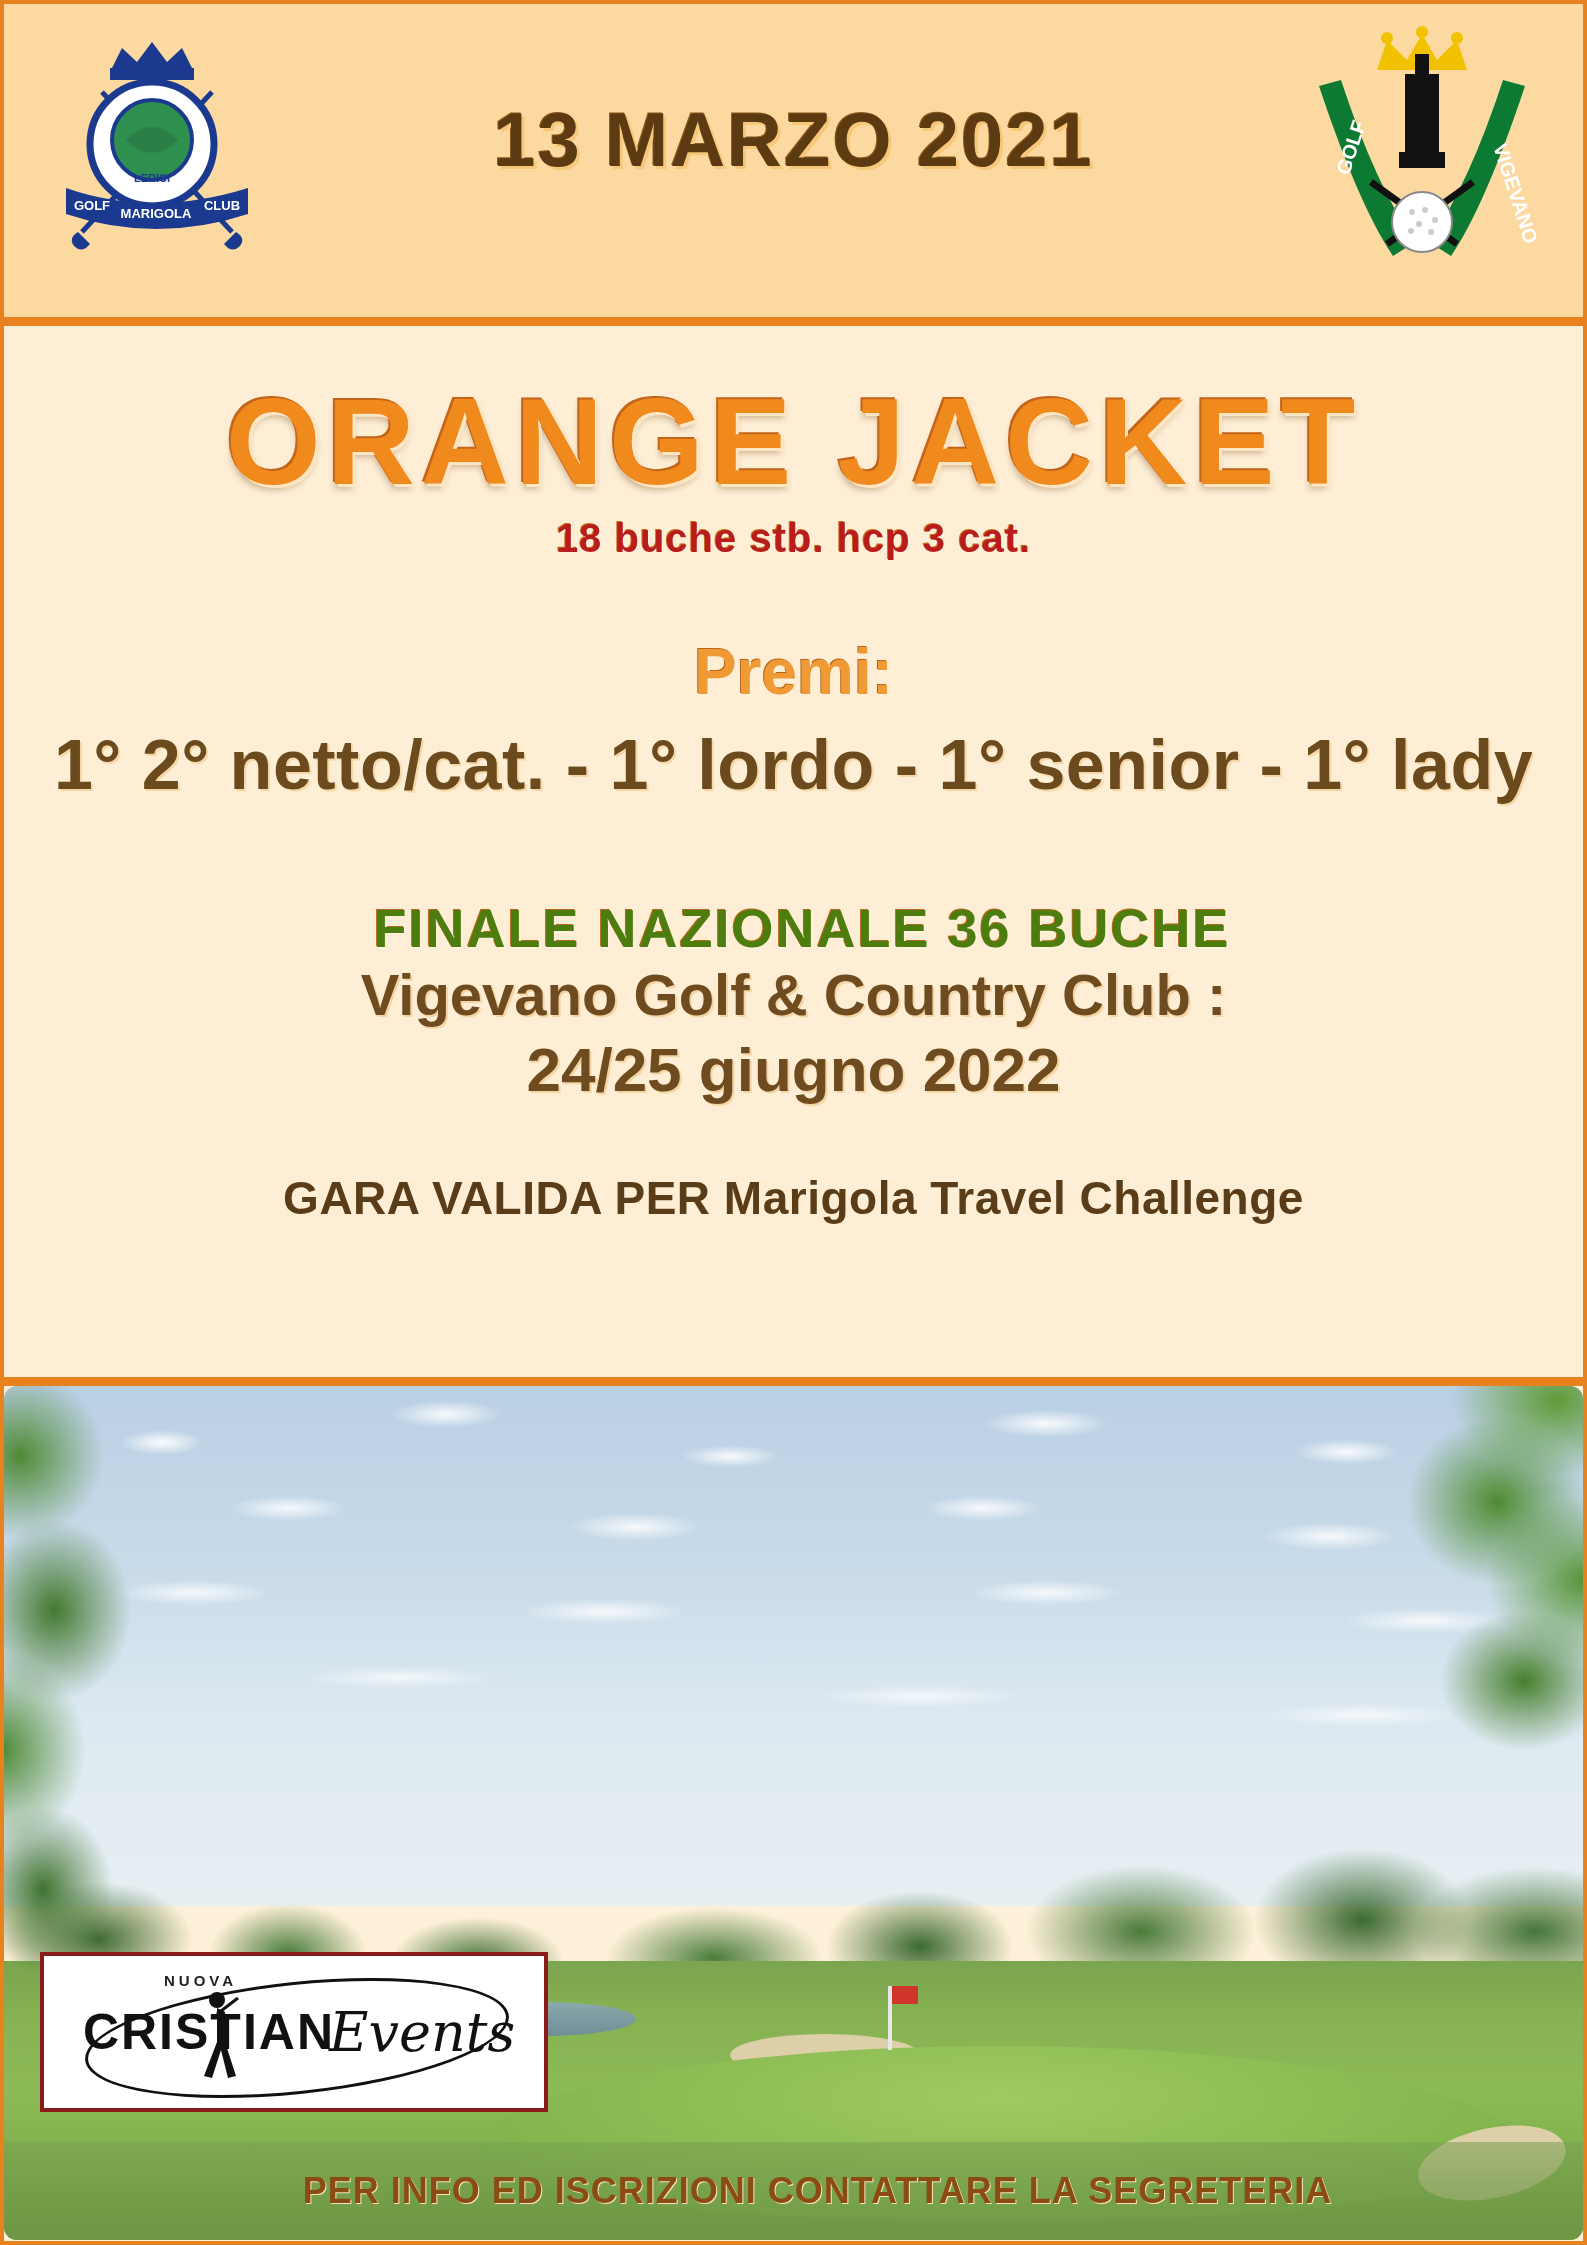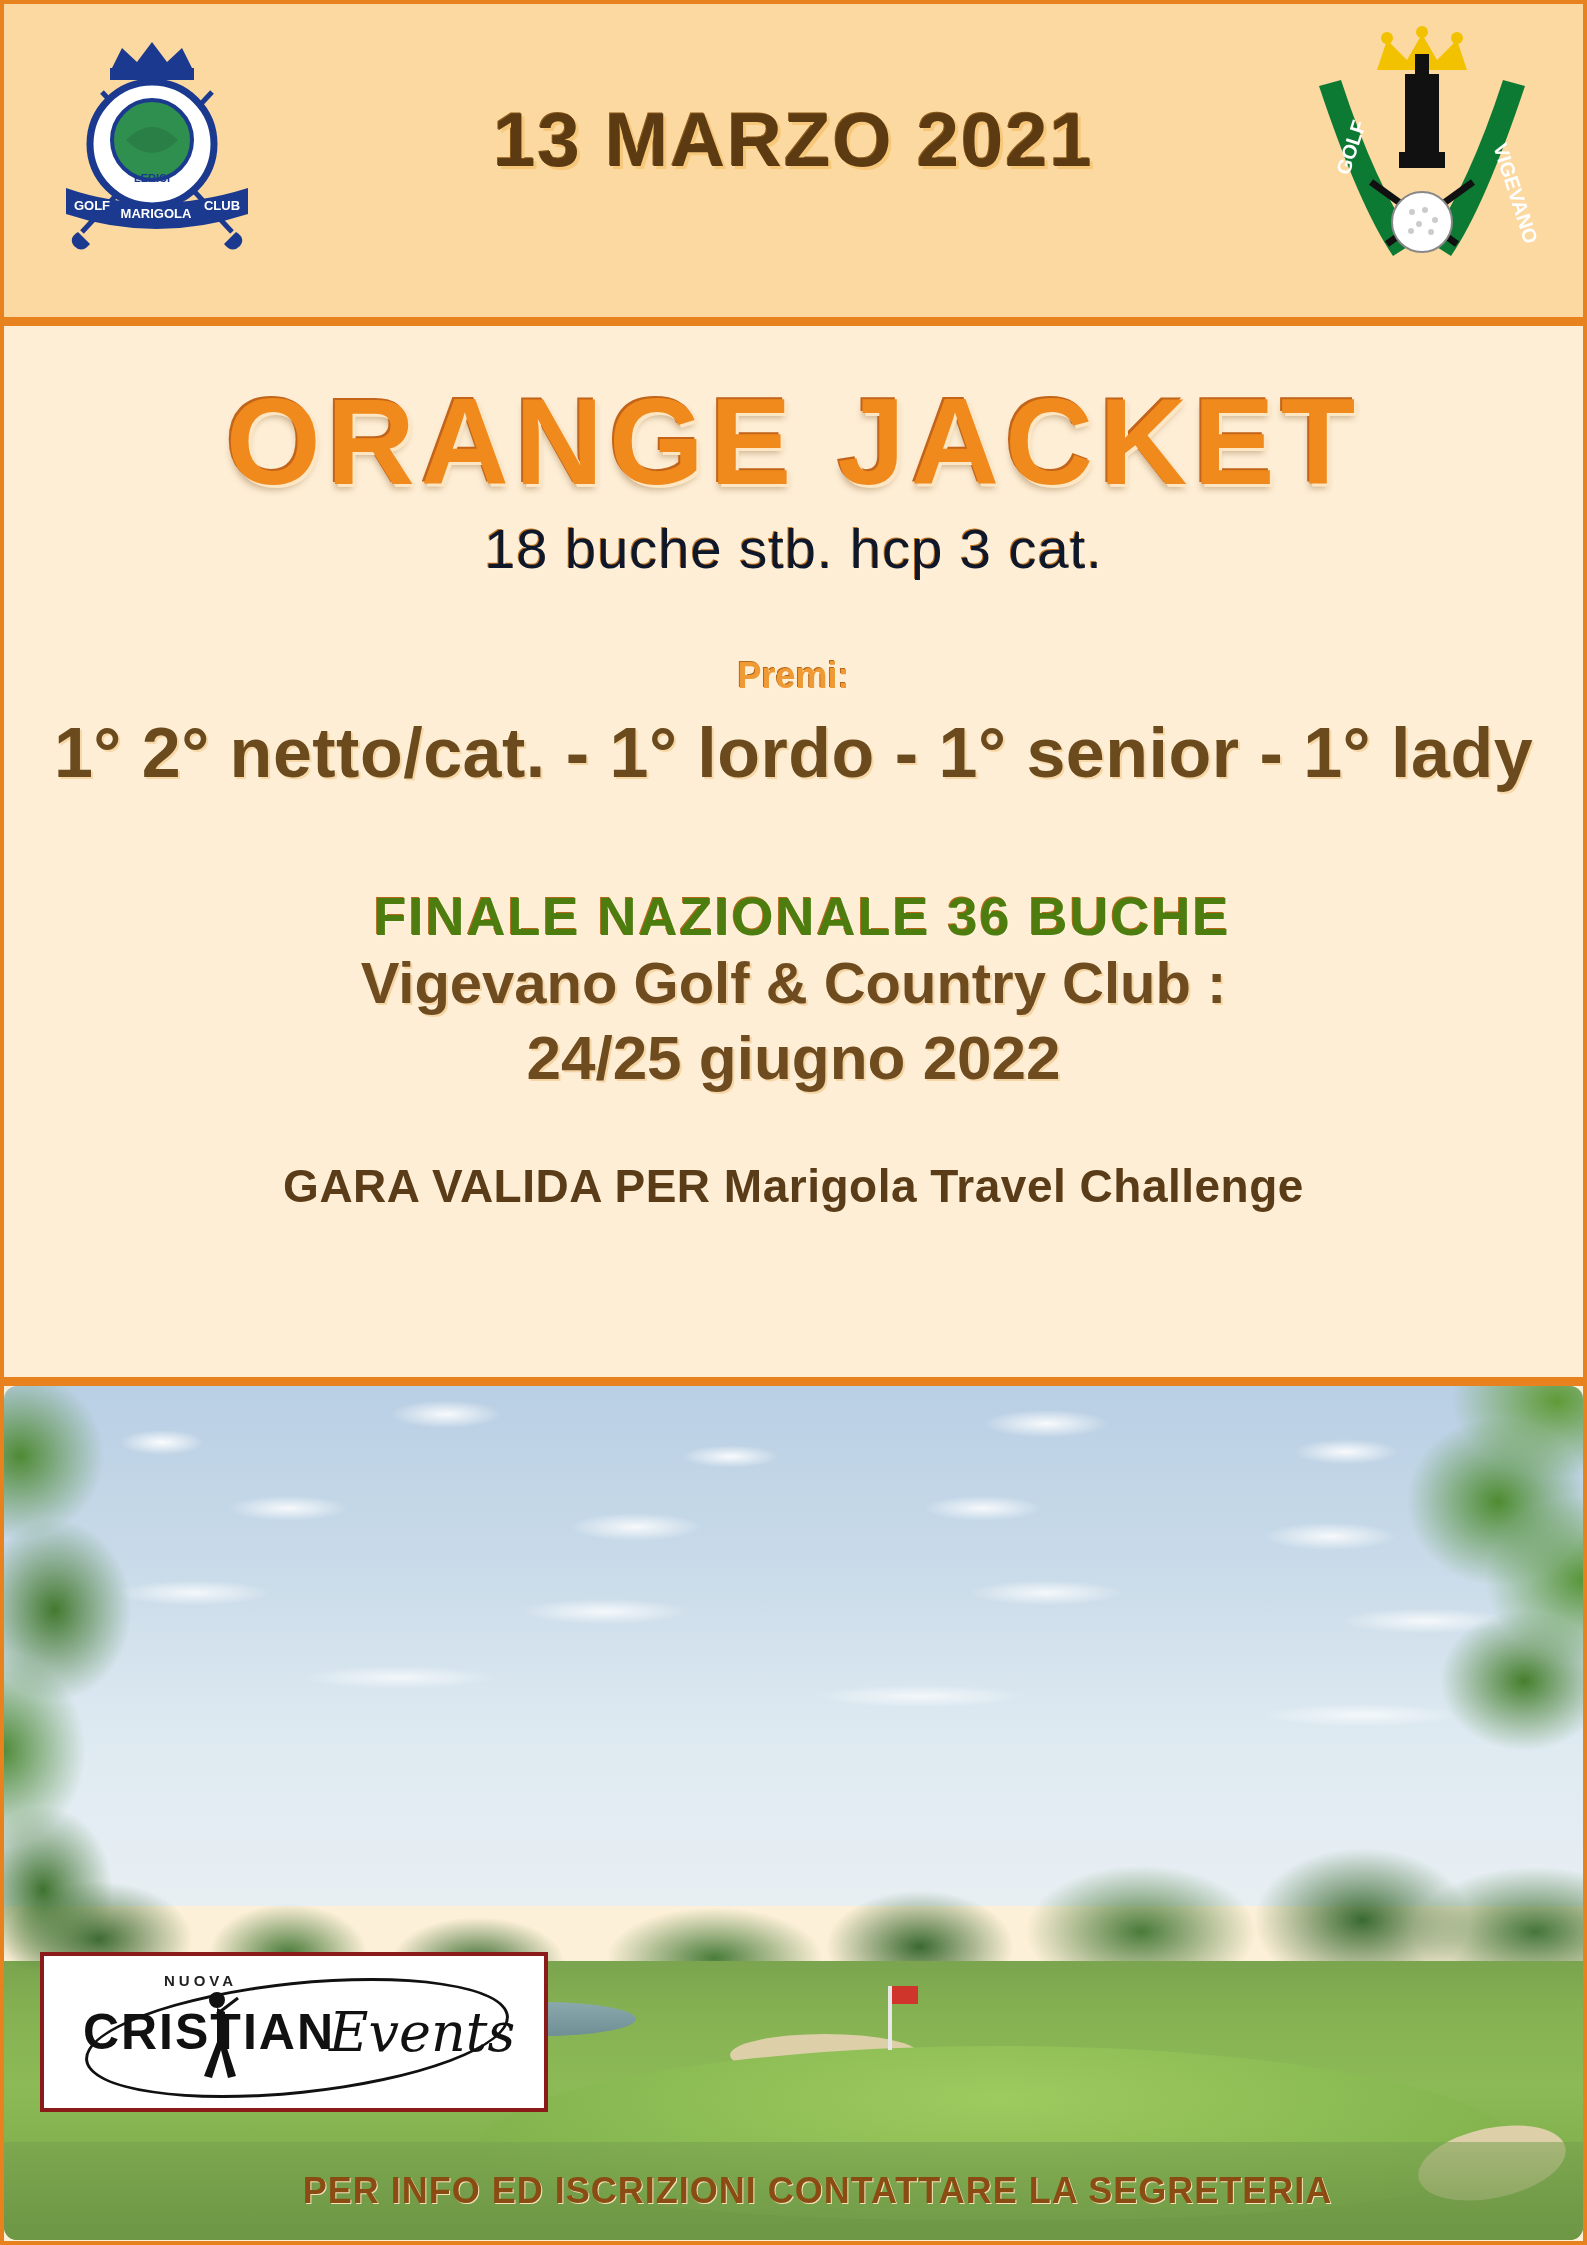--- a/index.html
+++ b/index.html
@@ -74,29 +74,29 @@
     letter-spacing: 6px;
     color: #f08a1d;
     text-shadow:
        3px 3px 0 #fde6c3,
       -2px -2px 0 #c2641a,
        0 5px 6px rgba(120,70,20,0.35);
     line-height: 1.05;
     margin-bottom: 10px;
   }
   .sub-holes {
-    font-size: 56px;
-    font-weight: normal;
-    color: #0f172a;
+    font-size: 40px;
+    font-weight: bold;
+    color: #b91c1c;
     text-shadow: 2px 2px 0 #fdf0d8, -1px -1px 0 #c4731c;
     letter-spacing: 1px;
     margin-bottom: 74px;
   }
   .premi-label {
-    font-size: 36px;
+    font-size: 64px;
     font-weight: bold;
     color: #ef9a35;
     text-shadow: 2px 2px 0 #fdf0d8, -1px -1px 0 #b5681a;
     margin-bottom: 16px;
   }
   .premi-line {
     font-size: 70px;
     font-weight: bold;
     color: #6b4a1d;
     text-shadow: 2px 2px 0 #f7d7a6;

